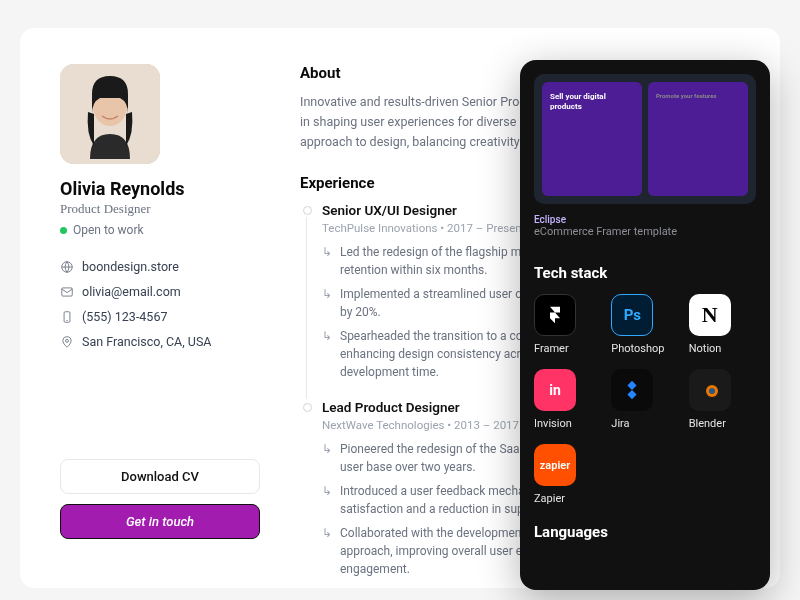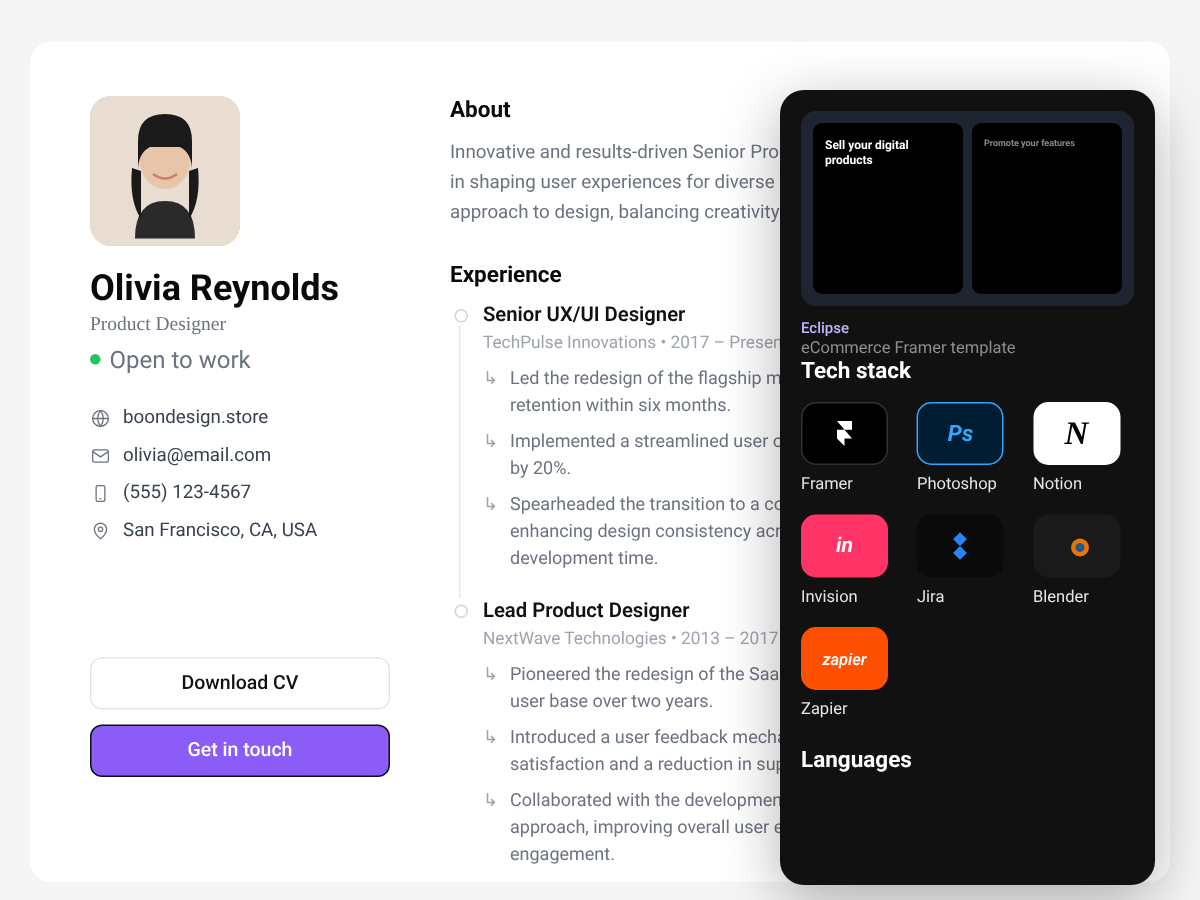--- a/index.html
+++ b/index.html
@@ -1,52 +1,52 @@
 <!DOCTYPE html>
 <html><head>
 <meta charset="utf-8">
 <style>
 * { margin:0; padding:0; box-sizing:border-box; font-family:-apple-system,BlinkMacSystemFont,"Segoe UI",Roboto,sans-serif; }
 body { background:#f5f5f6; width:800px; height:600px; overflow:hidden; position:relative; }
 .card { background:#fff; border-radius:14px; margin:28px 20px 0 20px; padding:36px 40px; height:560px; position:relative; }
 .left { width:200px; float:left; }
 .avatar { width:100px; height:100px; border-radius:14px; overflow:hidden; margin-bottom:14px; background:linear-gradient(135deg,#e8d5c4 0%,#d4b896 100%); position:relative; }
 .avatar-inner { position:absolute; inset:0; }
-.name { font-size:24px; font-weight:700; color:#0a0a0a; margin-bottom:2px; }
+.name { font-size:18px; font-weight:700; color:#0a0a0a; margin-bottom:2px; }
 .role { font-size:13px; color:#6b7280; margin-bottom:6px;font-family:Liberation Serif, serif; }
-.status { font-size:16px; color:#6b7280; display:flex; align-items:center; gap:6px; margin-bottom:22px; }
+.status { font-size:12px; color:#6b7280; display:flex; align-items:center; gap:6px; margin-bottom:22px; }
 .dot { width:7px; height:7px; border-radius:50%; background:#22c55e; display:inline-block; }
 .contact-row { display:flex; align-items:center; gap:8px; font-size:12.5px; color:#374151; margin-bottom:10px; }
 .contact-row svg { width:14px; height:14px; stroke:#6b7280; fill:none; stroke-width:1.5; flex-shrink:0; }
-.btns { margin-top:77px; }
+.btns { margin-top:110px; }
 .btn { display:block; width:100%; padding:9px 0; border-radius:8px; font-size:13px; font-weight:500; text-align:center; cursor:pointer; border:1px solid #e5e7eb; background:#fff; color:#111; margin-bottom:10px; }
-.btn.dark { background:#8b5cf6; color:#fff; border-color:#111; }
+.btn.dark { background:#a21caf; color:#fff; border-color:#111;font-style:italic; }
 .right { margin-left:240px; }
 h2 { font-size:15px; font-weight:700; color:#0a0a0a; margin-bottom:10px; }
 .about-text { font-size:12.5px; line-height:1.6; color:#6b7280; margin-bottom:22px; }
 .job { position:relative; padding-left:22px; margin-bottom:18px; }
 .job::before { content:""; position:absolute; left:3px; top:4px; width:7px; height:7px; border-radius:50%; background:#fff; border:1.5px solid #d1d5db; }
 .job::after { content:""; position:absolute; left:6px; top:15px; bottom:-18px; width:1px; background:#e5e7eb; }
 .job:last-child::after { display:none; }
 .job-title { font-size:13.5px; font-weight:600; color:#111; margin-bottom:3px; }
 .job-meta { font-size:11.5px; color:#9ca3af; margin-bottom:8px; }
 .bullet { font-size:12px; color:#6b7280; line-height:1.5; margin-bottom:6px; padding-left:18px; position:relative; }
 .bullet::before { content:"↳"; position:absolute; left:0; color:#9ca3af; }
 
 
 .panel { position:absolute; top:60px; right:30px; width:250px; height:530px; background:#111; border-radius:16px; padding:14px; color:#fff; overflow:hidden; box-shadow:0 10px 40px rgba(0,0,0,0.3); }
 .proj-img { background:#1f2530; border-radius:10px; height:130px; margin-bottom:10px; display:flex; gap:6px; padding:8px; }
-.proj-col { flex:1; background:#000000; border-radius:6px; padding:10px 8px; }
+.proj-col { flex:1; background:#4c1d95; border-radius:6px; padding:10px 8px; }
 .proj-h { font-size:8px; font-weight:700; color:#fff; line-height:1.2; }
 .proj-title { font-size:10px; font-weight:500; color:#c4b5fd; }
-.proj-sub { font-size:11px; color:#8b8f94; margin-bottom:0; }
+.proj-sub { font-size:11px; color:#8b8f94; margin-bottom:26px; }
 h3 { font-size:15px; font-weight:700; margin-bottom:12px; }
 .grid { display:grid; grid-template-columns:repeat(3,1fr); gap:14px 10px; margin-bottom:18px; }
 .tool { display:flex; flex-direction:column; align-items:flex-start; gap:6px; }
-.tool-icon { width:58px; height:42px; border-radius:10px; display:flex; align-items:center; justify-content:center; font-size:18px; font-weight:700;font-style:italic; }
+.tool-icon { width:42px; height:42px; border-radius:10px; display:flex; align-items:center; justify-content:center; font-size:18px; font-weight:700; }
 .tool-label { font-size:11px; color:#e5e5e5; }
 .i-framer { background:#000; border:1px solid #333; }
 .i-figma { background:#1e1e1e; border:1px solid #333; }
 .i-ps { background:#001d34; color:#31a8ff; border:1px solid #31a8ff; font-size:15px; }
 .i-notion { background:#fff; color:#000; }
 .i-invision { background:#ff3366; color:#fff; font-size:14px; }
 .i-blender { background:#1a1a1a; }
 .i-jira { background:#0a0a0a; }
 .i-zapier { background:#ff4f00; color:#fff; font-size:11px; font-weight:600; }
 </style>

